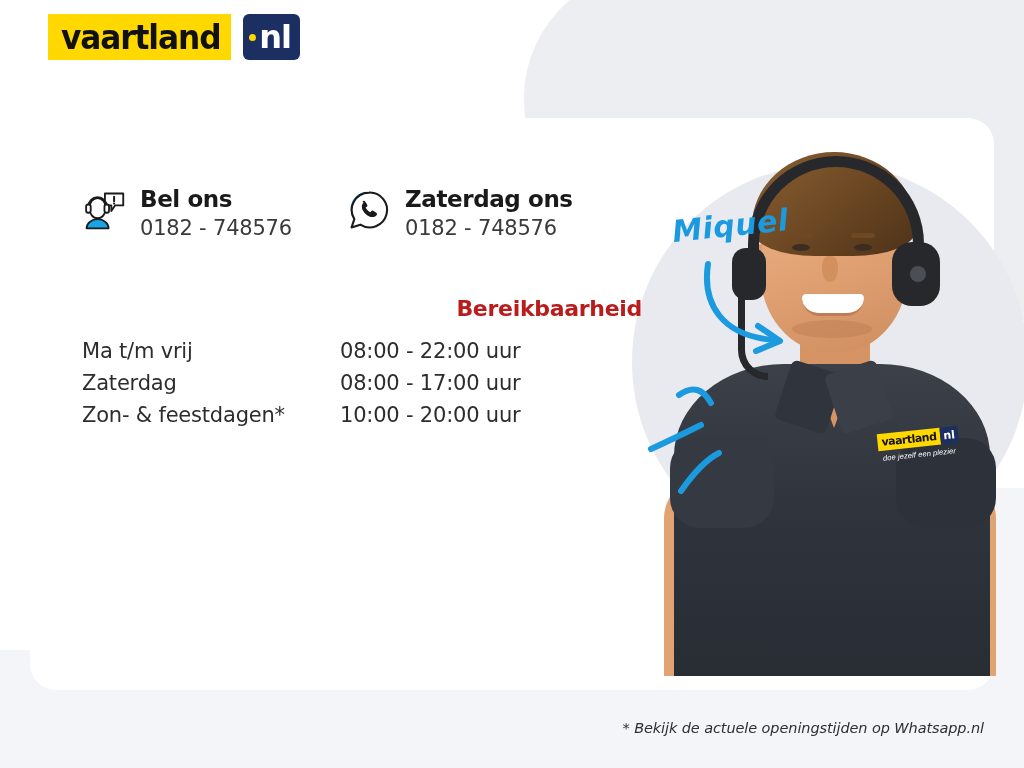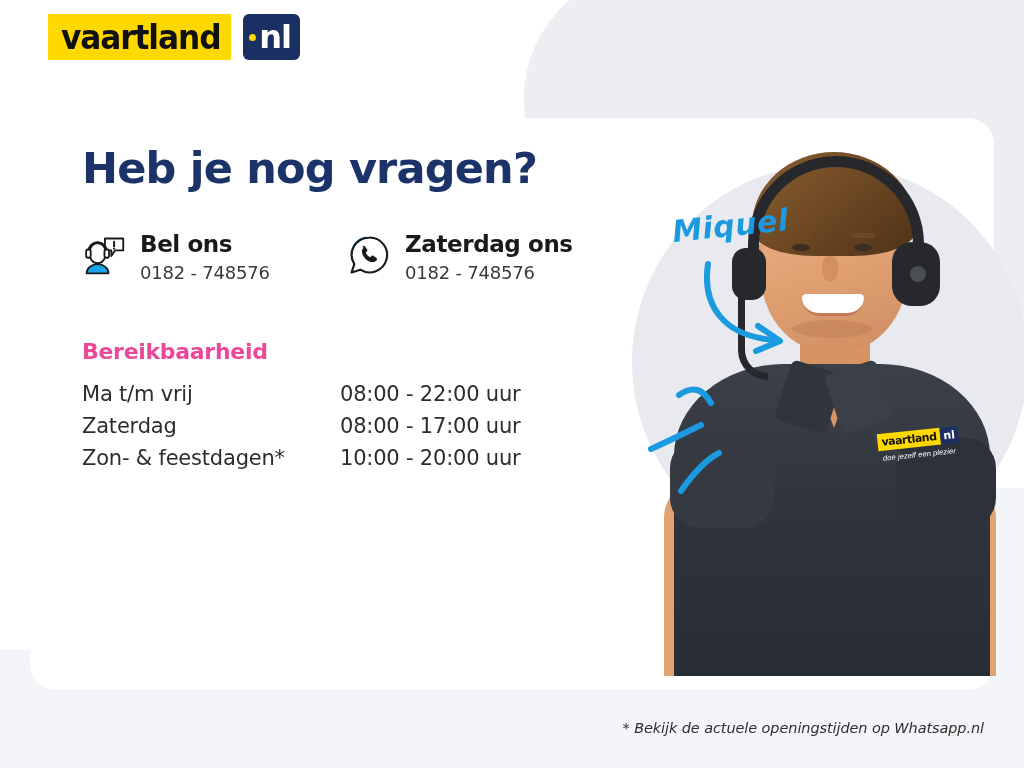--- a/index.html
+++ b/index.html
@@ -262,27 +262,27 @@
   .channel.chat{ margin-top:24px; }
   .ch-icon { width:44px; height:44px; flex:0 0 44px; margin-top:2px; }
   .ch-text { padding-top:0px; }
   .ch-title {
     font-family:"DejaVu Sans", sans-serif;
     font-size:23px; font-weight:700; color:#1a1a1a; letter-spacing:-.4px;
     line-height:1.15;
   }
   .ch-sub {
     font-family:"DejaVu Sans", sans-serif;
-    font-size:18px; color:#3a3a3a; margin-top:4px; letter-spacing:-.2px;
+    font-size:21px; color:#3a3a3a; margin-top:4px; letter-spacing:-.2px;
   }
 
   .hours { margin-top:56px; }
   .hours-title {
     font-family:"DejaVu Sans", sans-serif;
-    font-size:22px; font-weight:700; color:#ec4899; letter-spacing:-.3px;
+    font-size:22px; font-weight:700; color:#b91c1c; letter-spacing:-.3px;text-align:right;
   }
   table.hours-table { border-collapse:collapse; margin-top:14px; }
   table.hours-table td {
     font-family:"DejaVu Sans", sans-serif;
     font-size:21px; color:#2d2d2d; padding:4px 0; letter-spacing:-.2px;
     vertical-align:top;
   }
   td.day  { width:258px; }
   td.time { width:250px; }
 
@@ -360,21 +360,20 @@
 </svg>
 
 <svg class="sparks-svg" width="110" height="130" viewBox="0 0 110 130">
   <path d="M34 30 C 48 20, 58 24, 66 38" fill="none" stroke="#1b9ae0" stroke-width="6" stroke-linecap="round"></path>
   <path d="M6 84 C 28 74, 44 66, 56 60" fill="none" stroke="#1b9ae0" stroke-width="6" stroke-linecap="round"></path>
   <path d="M36 126 C 50 106, 62 94, 74 88" fill="none" stroke="#1b9ae0" stroke-width="6" stroke-linecap="round"></path>
 </svg>
 
 <div class="content">
 
-  <h1>Heb je nog vragen?</h1>
 
   <div class="channels">
 
     <div class="channel-row">
 
       <div class="channel bel">
         <span class="ch-icon">
           <svg width="44" height="44" viewBox="0 0 48 48">
             <path d="M25 6 h20 v13 h-9 l-4 6 v-6 h-7 z" fill="#ffffff" stroke="#1a1a1a" stroke-width="2" stroke-linejoin="round"></path>
             <line x1="35" y1="9.5" x2="35" y2="14.5" stroke="#1a1a1a" stroke-width="2.2" stroke-linecap="round"></line>

